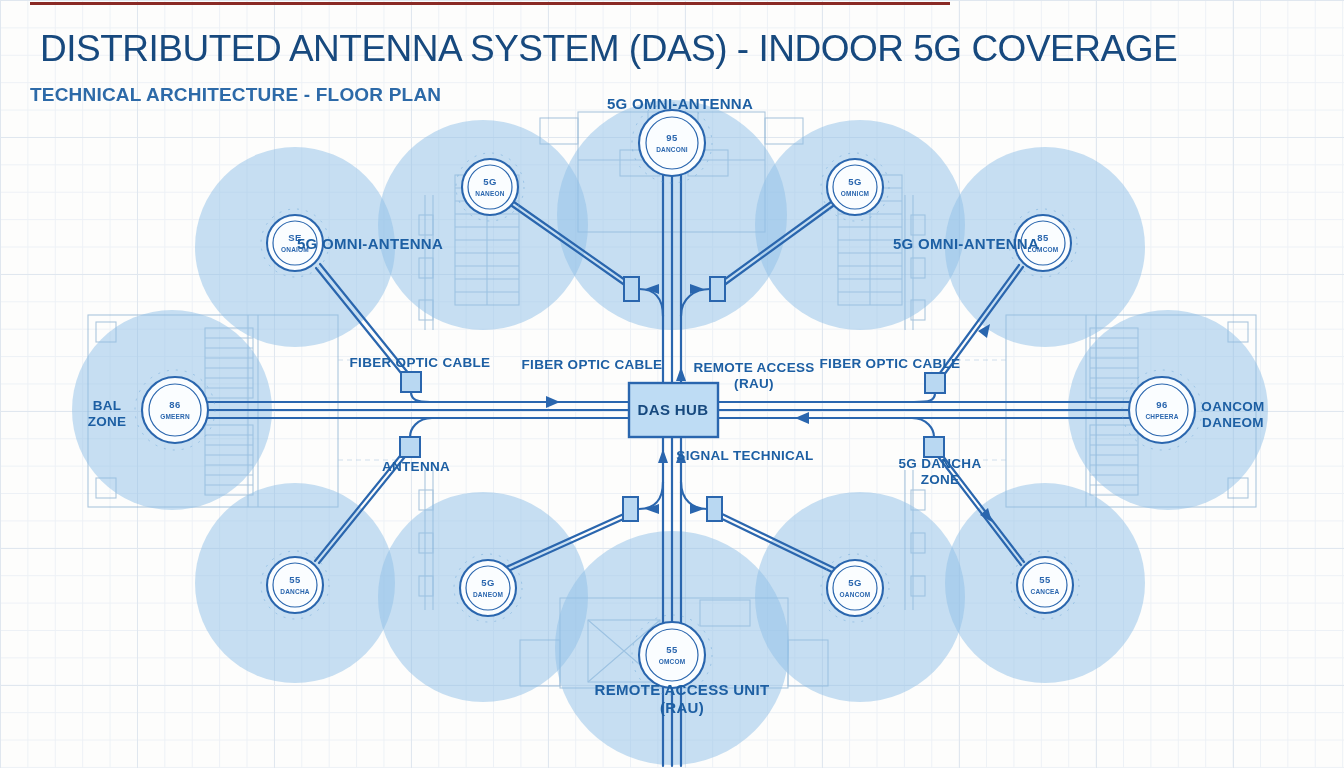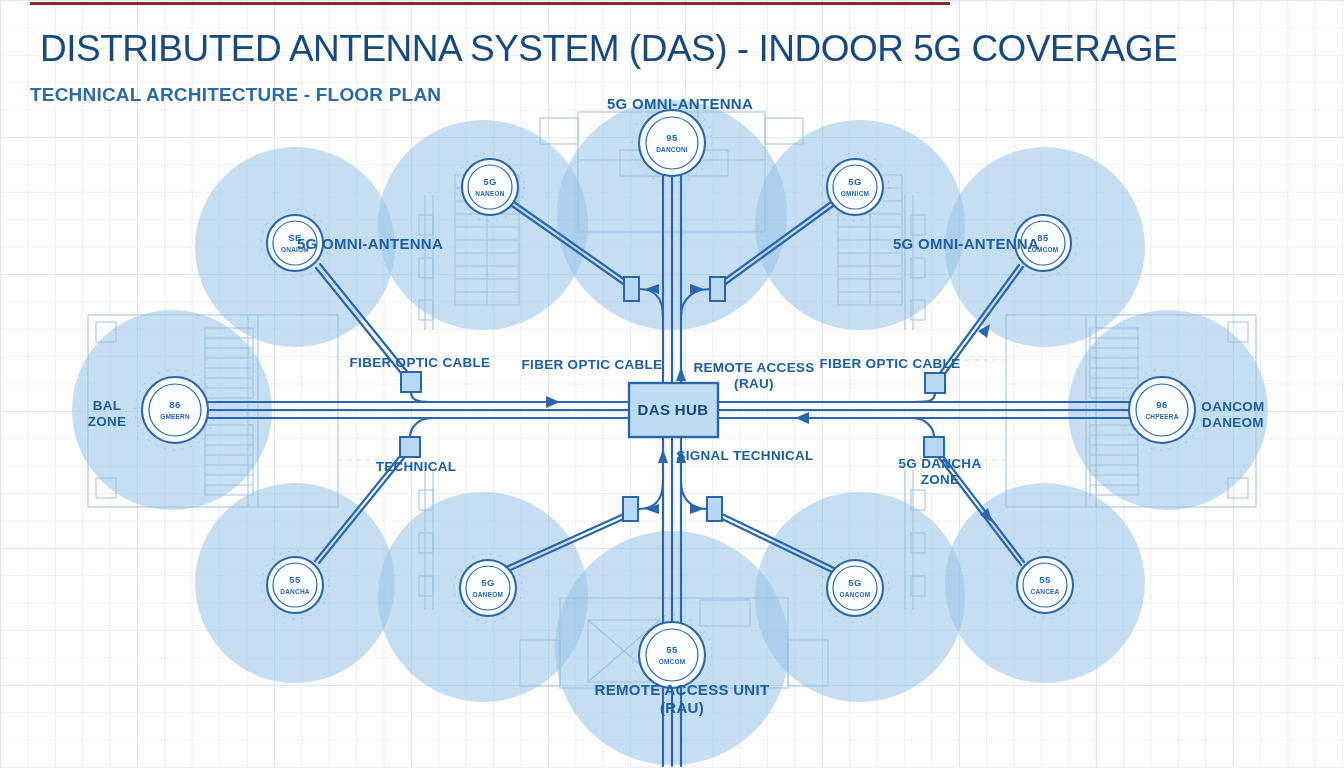--- a/index.html
+++ b/index.html
@@ -292,21 +292,21 @@
     <span>FIBER OPTIC CABLE</span>
   </div>
   <div class="lbl" style="left:754px;top:376px">
     <span>REMOTE ACCESS</span>
     <span>(RAU)</span>
   </div>
   <div class="lbl" style="left:890px;top:364px">
     <span>FIBER OPTIC CABLE</span>
   </div>
   <div class="lbl" style="left:416px;top:467px">
-    <span>TECHNICAL</span>
+    <span>ANTENNA</span>
   </div>
   <div class="lbl" style="left:745px;top:456px">
     <span>SIGNAL TECHNICAL</span>
   </div>
   <div class="lbl" style="left:940px;top:472px">
     <span>5G DANCHA</span>
     <span>ZONE</span>
   </div>
   <div class="lbl" style="left:107px;top:414px">
     <span>BAL</span>

